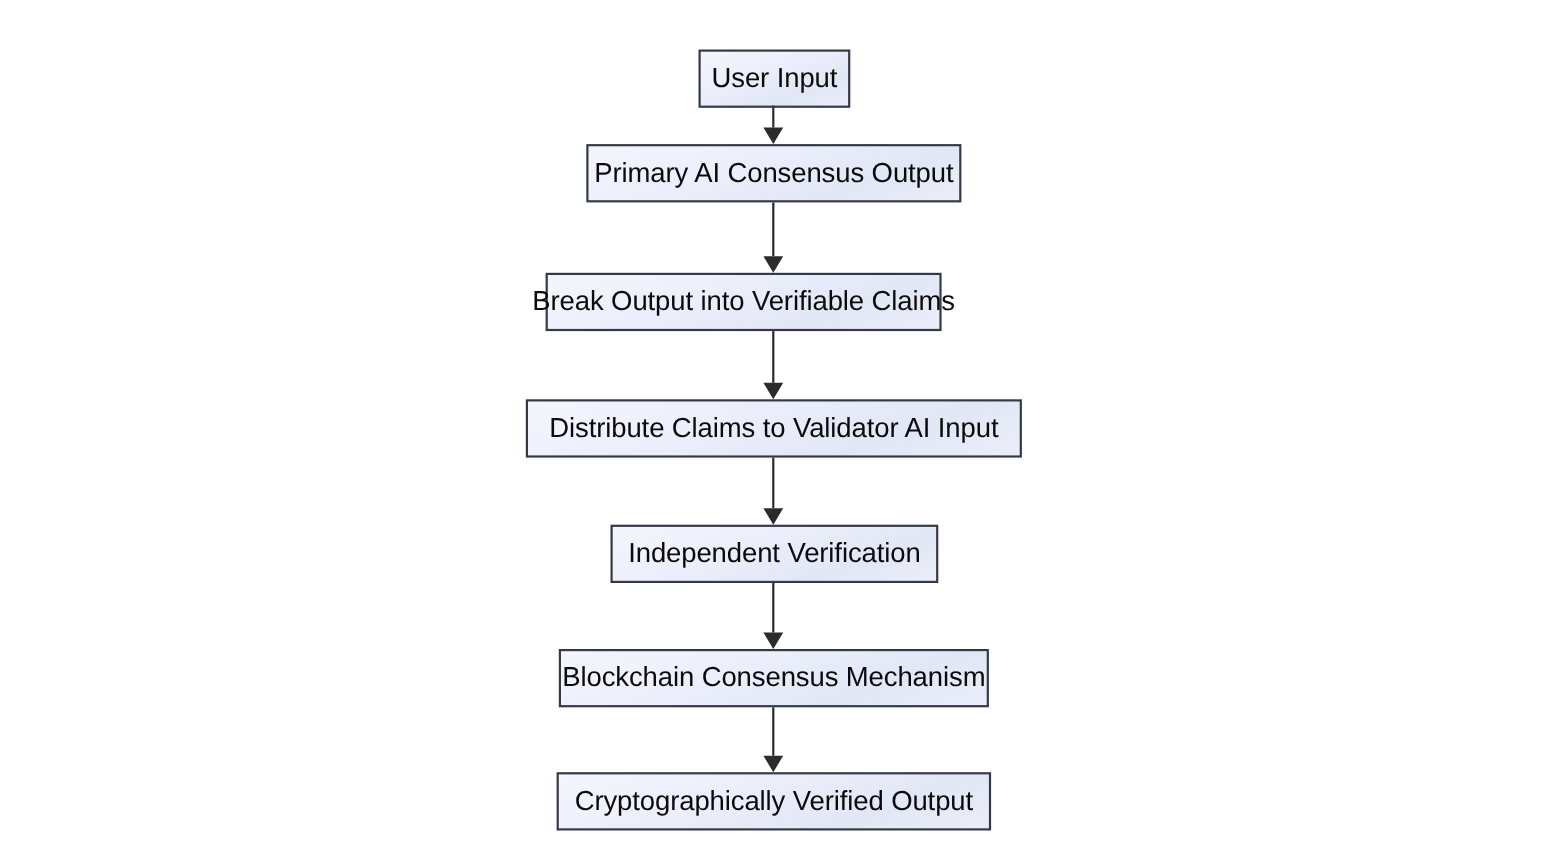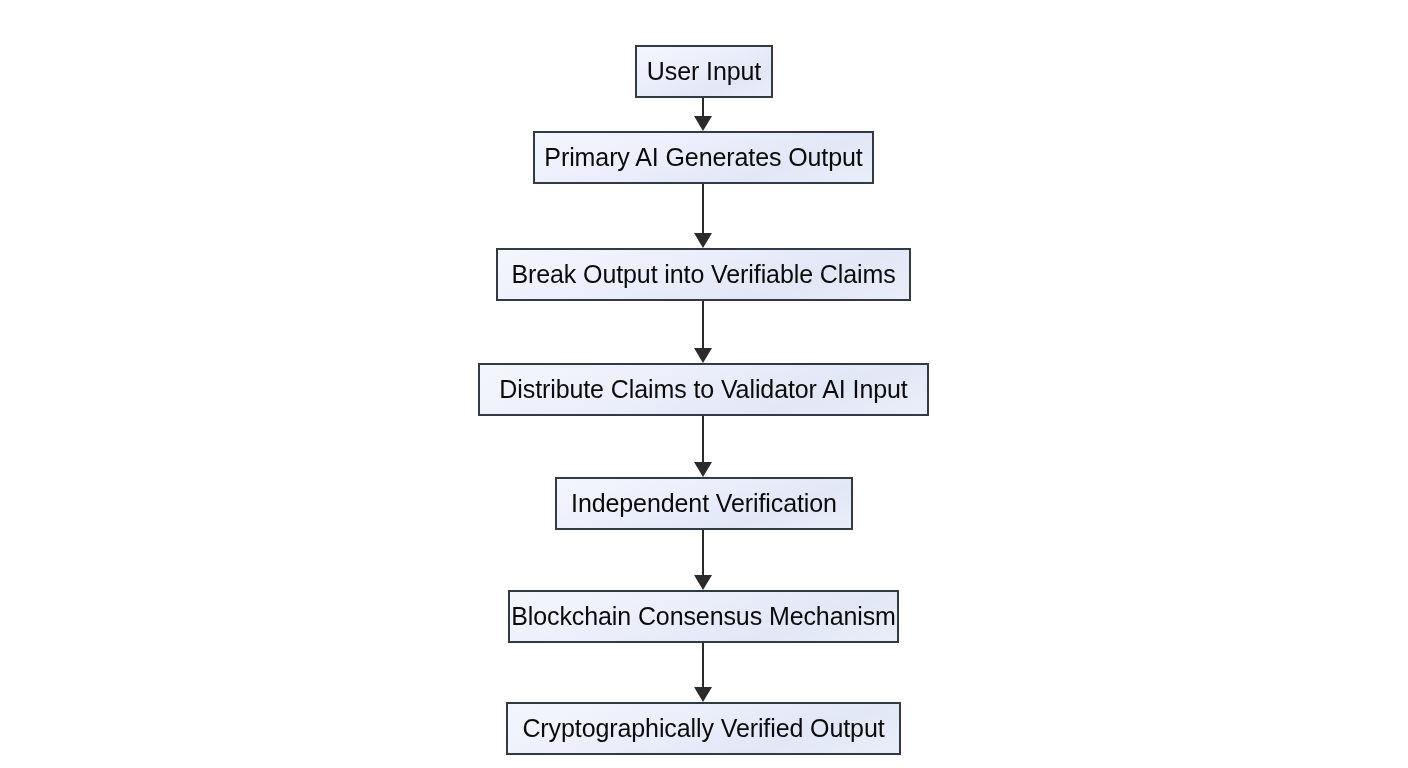--- a/index.html
+++ b/index.html
@@ -66,23 +66,23 @@
     <div class="edge" style="left: 702px; top: 416px; height: 46px; background: rgb(43, 43, 43);"></div>
     <div class="arrowhead" style="left: 694px; top: 462px; border-top-color: rgb(43, 43, 43);"></div>
     <div class="edge" style="left: 702px; top: 530px; height: 45px; background: rgb(43, 43, 43);"></div>
     <div class="arrowhead" style="left: 694px; top: 575px; border-top-color: rgb(43, 43, 43);"></div>
     <div class="edge" style="left: 702px; top: 643px; height: 44px; background: rgb(43, 43, 43);"></div>
     <div class="arrowhead" style="left: 694px; top: 687px; border-top-color: rgb(43, 43, 43);"></div>
     <div class="node" style="left: 635px; top: 13px; width: 138px; border-color: rgb(51, 58, 69); color: rgb(11, 11, 11); margin-top: 32px;">
       <span class="node-label">User Input</span>
     </div>
     <div class="node" style="left: 533px; top: 131px; width: 341px; border-color: rgb(51, 58, 69); color: rgb(11, 11, 11);">
-      <span class="node-label">Primary AI Generates Output</span>
+      <span class="node-label">Primary AI Consensus Output</span>
     </div>
-    <div class="node" style="left: 496px; top: 248px; width: 415px; border-color: rgb(51, 58, 69); color: rgb(11, 11, 11);">
+    <div class="node" style="left: 496px; top: 248px; width: 360px; border-color: rgb(51, 58, 69); color: rgb(11, 11, 11);">
       <span class="node-label">Break Output into Verifiable Claims</span>
     </div>
     <div class="node" style="left: 478px; top: 363px; width: 451px; border-color: rgb(51, 58, 69); color: rgb(11, 11, 11);">
       <span class="node-label">Distribute Claims to Validator AI Input</span>
     </div>
     <div class="node" style="left: 555px; top: 477px; width: 298px; border-color: rgb(51, 58, 69); color: rgb(11, 11, 11);">
       <span class="node-label">Independent Verification</span>
     </div>
     <div class="node" style="left: 506px; top: 702px; width: 395px; border-color: rgb(51, 58, 69); color: rgb(11, 11, 11);">
       <span class="node-label">Cryptographically Verified Output</span>

